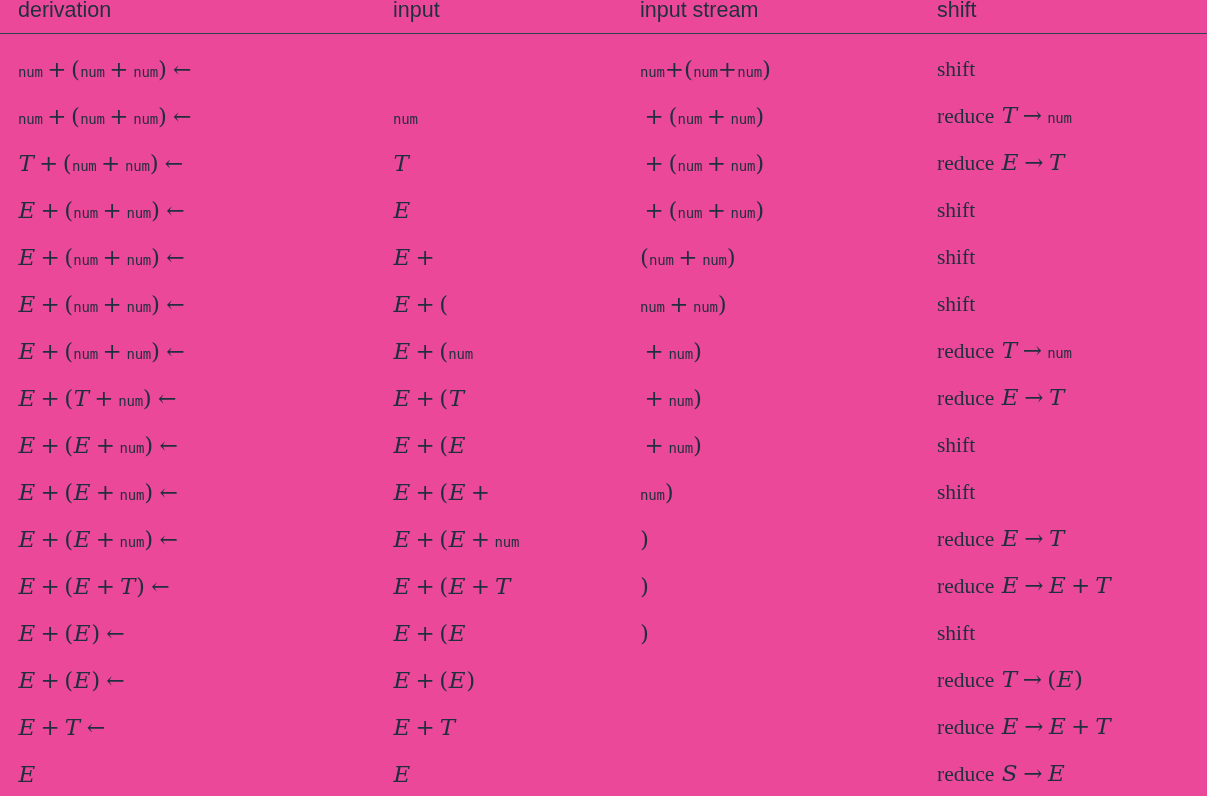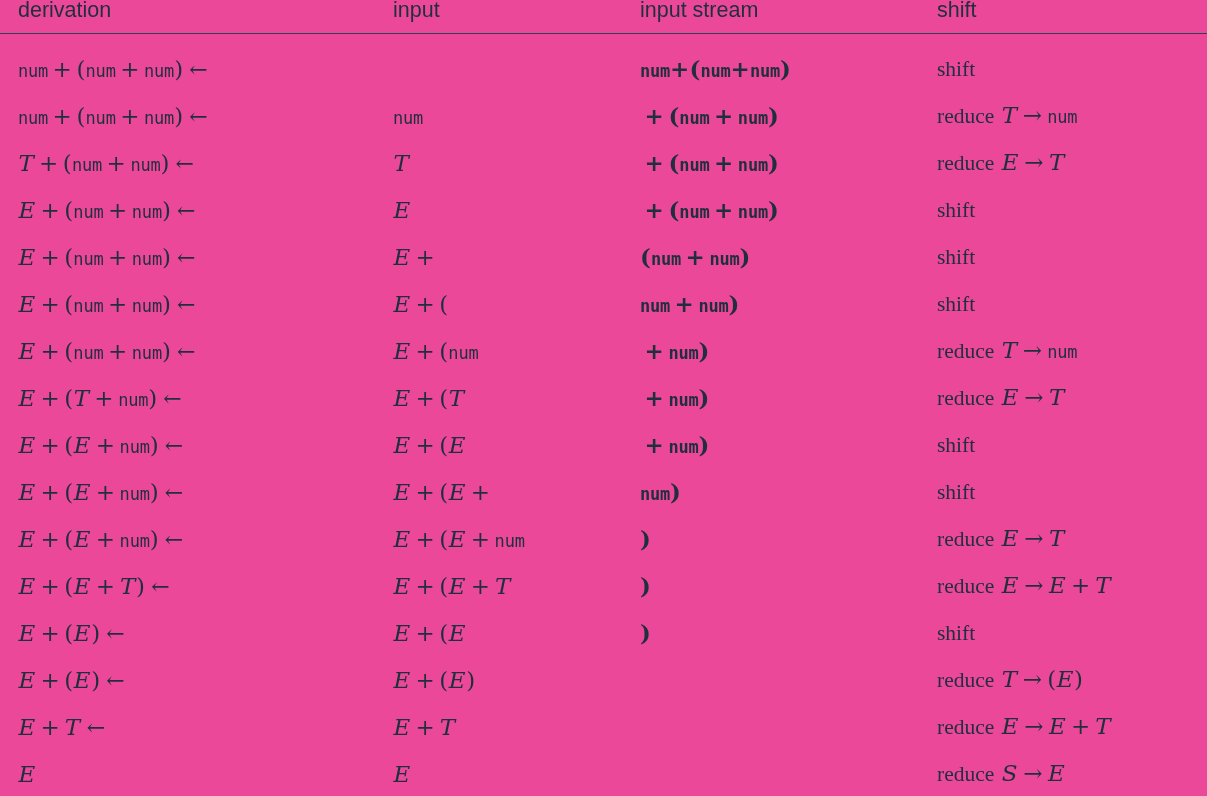--- a/index.html
+++ b/index.html
@@ -59,38 +59,38 @@
     height: 47px;
     vertical-align: middle;
     padding: 0;
     white-space: nowrap;
     color: #1f2f3d;
   }
   tbody tr:last-child td { border-bottom: 1px solid #dfe3e3; }
 
   td.d-derivation { padding-left: 18px; }
   td.d-stack      { padding-left: 12px; }
-  td.d-input      { padding-left: 10px; font-weight: bold; }
+  td.d-input      { padding-left: 10px; }
   td.d-action     { padding-left: 9px; }
 
   
   .math {
     font-family: "DejaVu Serif", "Liberation Serif", serif;
     font-size: 23px;
     letter-spacing: 0.1px;
   }
   .math .nt {              
     font-style: italic;
     font-family: "DejaVu Serif", "Liberation Serif", serif;
     padding: 0 0.5px;
   }
   .math .tok {             
     font-family: "DejaVu Sans Mono", "Liberation Mono", monospace;
     font-style: normal;
-    font-size: 17px;
+    font-size: 14px;
     letter-spacing: -0.2px;
   }
   .math .op  { padding: 0 4.5px; }     
   .math .opt { padding: 0 0px; }       
   .math .par {
     font-family: "DejaVu Serif", "Liberation Serif", serif;
     font-style: normal;
   }
   .math .arw {
     font-family: "DejaVu Serif", "Liberation Serif", serif;

